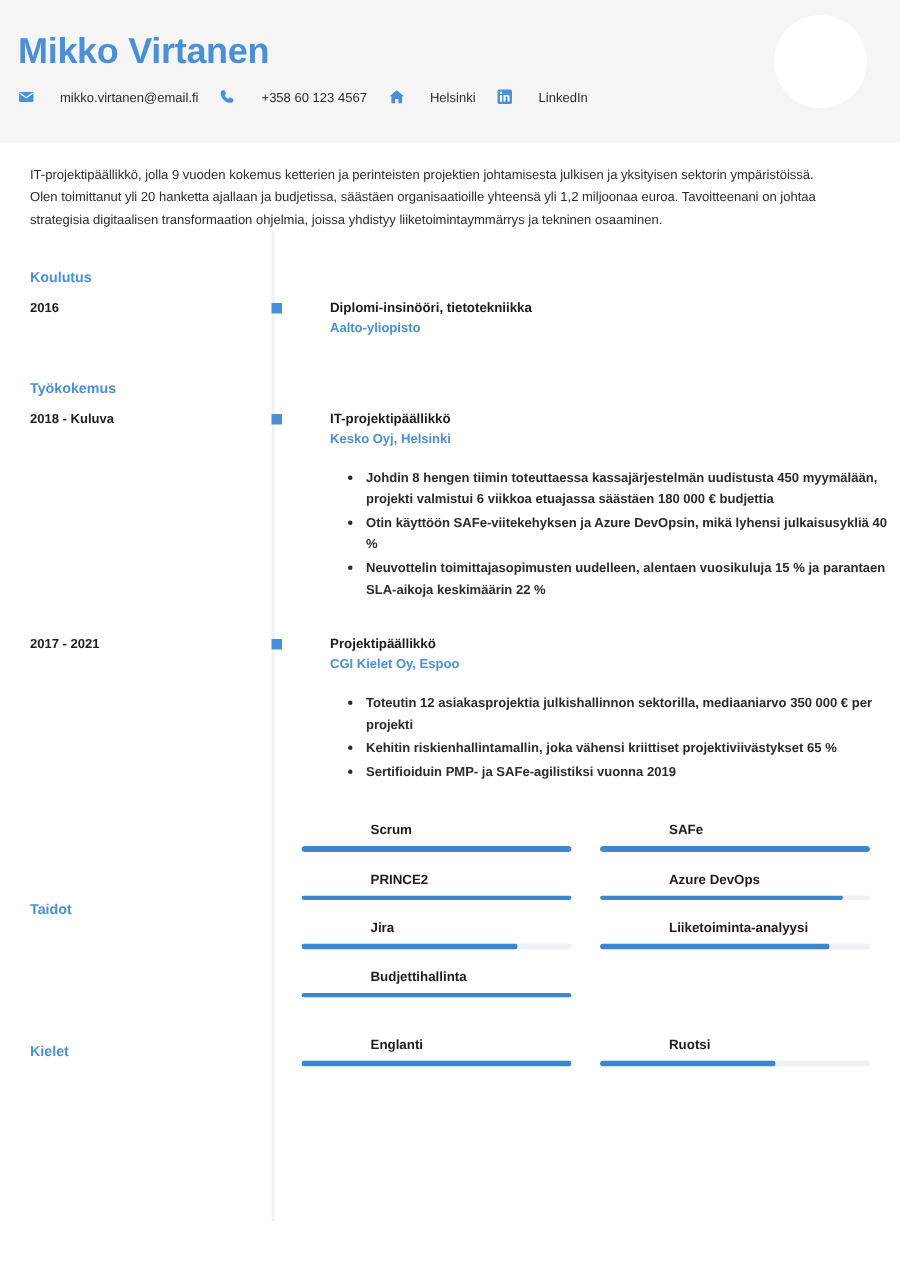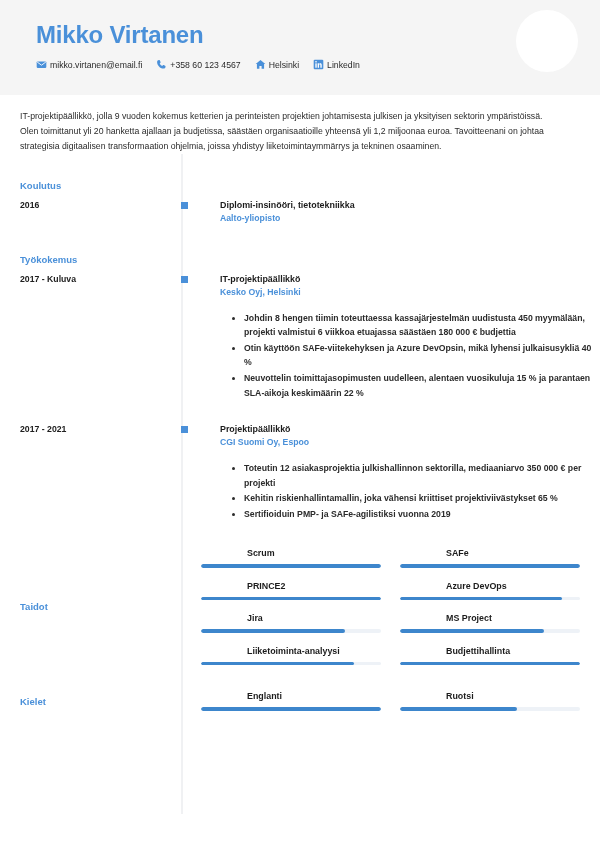--- a/index.html
+++ b/index.html
@@ -17,42 +17,42 @@
     width: 600px;
     height: 848px;
     background: #ffffff;
   }
 
   
   .header {
     position: relative;
     height: 95px;
     background: #f5f5f5;
-    padding: 22px 20px 0 36px;
+    padding: 22px 20px 0 12px;
   }
 
   .name {
     font-size: 24px;
     font-weight: bold;
     color: #4a90d9;
     letter-spacing: -0.2px;
     line-height: 1.1;
   }
 
   .contact-row {
     display: flex;
     align-items: center;
     gap: 14px;
     margin-top: 11px;
   }
 
   .contact-item {
     display: flex;
     align-items: center;
-    gap: 3px;
+    gap: 17px;
     font-size: 8.7px;
     color: #2b2b2b;
     white-space: nowrap;
     justify-content: flex-end;
   }
 
   .contact-item .ico {
     display: inline-flex;
     align-items: center;
     justify-content: center;
@@ -299,41 +299,41 @@
     </div>
 
     <div class="spacer-edu"></div>
 
     <div class="section">
       <div class="section-label">Työkokemus</div>
       <div class="section-body"></div>
     </div>
 
     <div class="entry" style="margin-top:8px;">
-      <div class="entry-date">2017 - Kuluva</div>
+      <div class="entry-date">2018 - Kuluva</div>
       <div class="entry-main">
         <div class="marker"></div>
         <div class="entry-title">IT-projektipäällikkö</div>
         <div class="entry-org">Kesko Oyj, Helsinki</div>
         <ul class="bullets">
           <li>Johdin 8 hengen tiimin toteuttaessa kassajärjestelmän uudistusta 450 myymälään, projekti valmistui 6 viikkoa etuajassa säästäen 180 000 € budjettia</li>
           <li>Otin käyttöön SAFe-viitekehyksen ja Azure DevOpsin, mikä lyhensi julkaisusykliä 40 %</li>
           <li>Neuvottelin toimittajasopimusten uudelleen, alentaen vuosikuluja 15 % ja parantaen SLA-aikoja keskimäärin 22 %</li>
         </ul>
       </div>
     </div>
 
     <div class="spacer-entry"></div>
 
     <div class="entry">
       <div class="entry-date">2017 - 2021</div>
       <div class="entry-main">
         <div class="marker"></div>
         <div class="entry-title">Projektipäällikkö</div>
-        <div class="entry-org">CGI Suomi Oy, Espoo</div>
+        <div class="entry-org">CGI Kielet Oy, Espoo</div>
         <ul class="bullets">
           <li>Toteutin 12 asiakasprojektia julkishallinnon sektorilla, mediaaniarvo 350 000 € per projekti</li>
           <li>Kehitin riskienhallintamallin, joka vähensi kriittiset projektiviivästykset 65 %</li>
           <li>Sertifioiduin PMP- ja SAFe-agilistiksi vuonna 2019</li>
         </ul>
       </div>
     </div>
 
     <div class="spacer-exp"></div>
 
@@ -370,26 +370,20 @@
               </div>
           </div>
 
           <div>
             <div class="skill-name">Jira</div>
             <div class="track" style="background: rgb(238, 242, 247);">
                 <div class="fill" style="width: 80%; background: rgb(61, 134, 204);"></div>
               </div>
           </div>
 
-          <div>
-            <div class="skill-name">MS Project</div>
-            <div class="track" style="background: rgb(238, 242, 247);">
-                <div class="fill" style="width: 80%; background: rgb(61, 134, 204);"></div>
-              </div>
-          </div>
 
           <div>
             <div class="skill-name">Liiketoiminta-analyysi</div>
             <div class="track" style="background: rgb(238, 242, 247);">
                 <div class="fill" style="width: 85%; background: rgb(61, 134, 204);"></div>
               </div>
           </div>
 
           <div>
             <div class="skill-name">Budjettihallinta</div>

